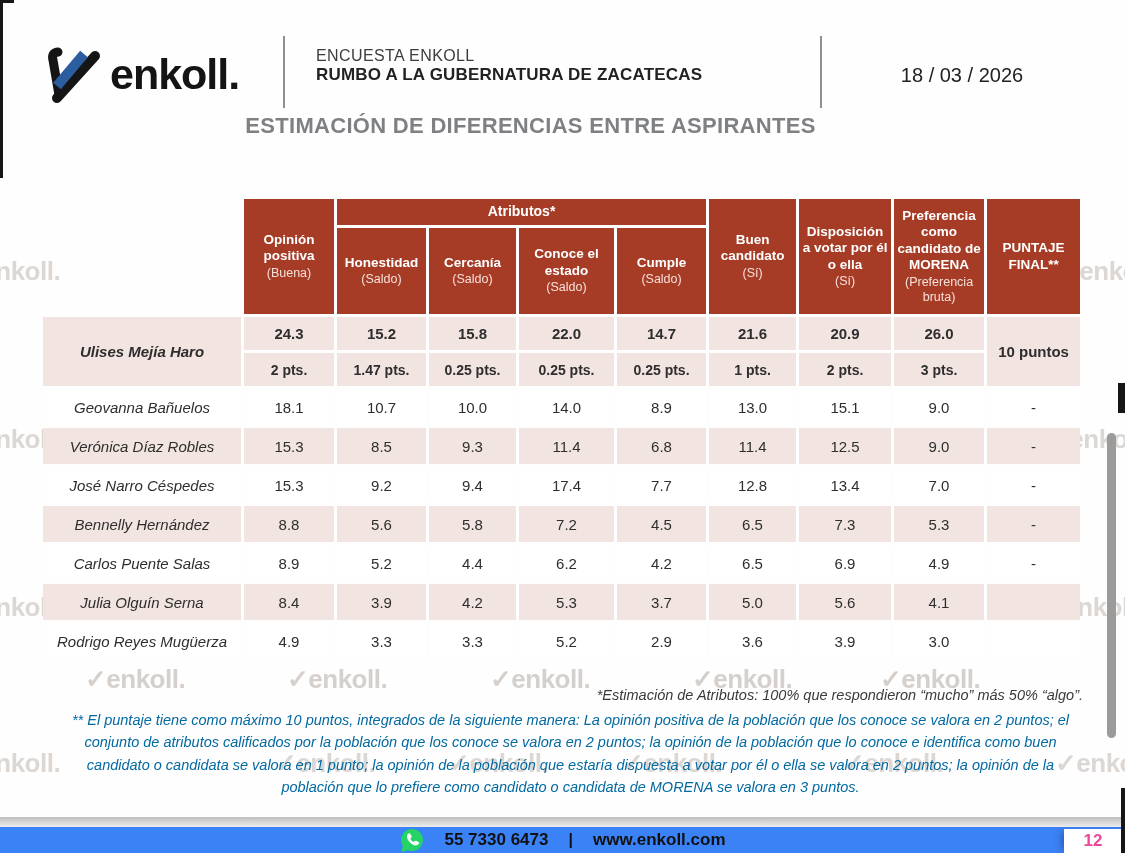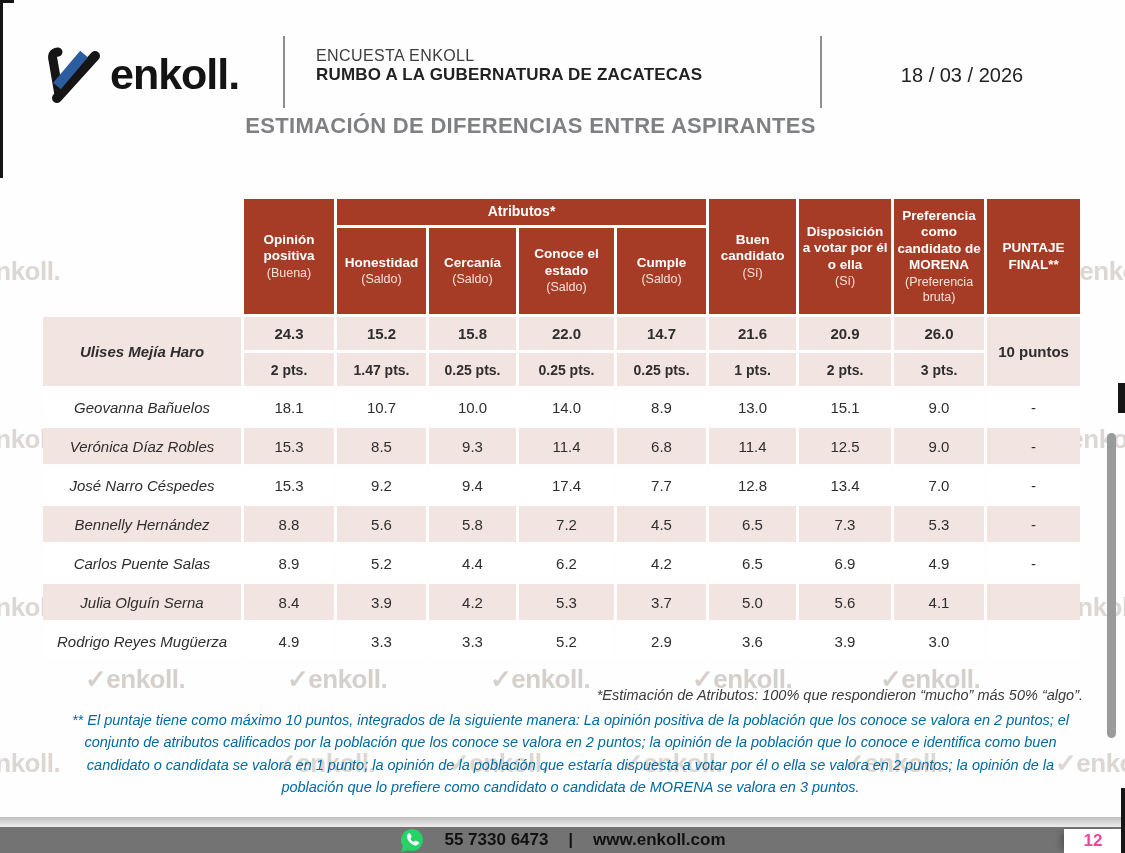--- a/index.html
+++ b/index.html
@@ -45,21 +45,21 @@
   .b { font-weight:700; }
   .pts { font-weight:700; font-size:14px; }
 
   
   .fn1 { position:absolute; left:40px; right:42px; top:687px; text-align:right; font-style:italic; font-size:14.5px; color:#3a3a3a; }
   .fn2 { position:absolute; left:58px; right:42px; top:709px; text-align:center; font-style:italic; font-size:14.5px; color:#0369a1; line-height:1.55; }
 
   
   .footer { position:absolute; left:0; bottom:0; width:1125px; height:36px; }
   .footer .shade { position:absolute; left:0; top:0; width:1125px; height:11px; background:linear-gradient(#bfbfbf,#f2f2f2); }
-  .footer .bar { position:absolute; left:0; bottom:0; width:1125px; height:26px; background:#737373; display:flex; align-items:center; justify-content:center; gap:20px; }
+  .footer .bar { position:absolute; left:0; bottom:0; width:1125px; height:26px; background:#3b82f6; display:flex; align-items:center; justify-content:center; gap:20px; }
   .footer .phone, .footer .site { font-weight:700; font-size:17px; color:#111; }
   .footer .sep { font-weight:700; font-size:16px; color:#111; }
   .page-box { position:absolute; right:3px; bottom:0; width:58px; height:24px; background:#fff; display:flex; align-items:center; justify-content:center; font-weight:700; font-size:17px; color:#ec4899; box-shadow:-6px 0 6px -3px rgba(0,0,0,0.25); }
 
   
   .scroll-thumb { position:absolute; left:1107px; top:433px; width:9px; height:305px; background:#9b9b9b; border-radius:5px; }
   .edge { position:absolute; background:#161616; }
   .edge.tr { left:1118px; top:383px; width:7px; height:30px; }
   .edge.br { left:1121px; top:788px; width:4px; height:65px; }
   .edge.l { left:0; top:0; width:3px; height:178px; }

